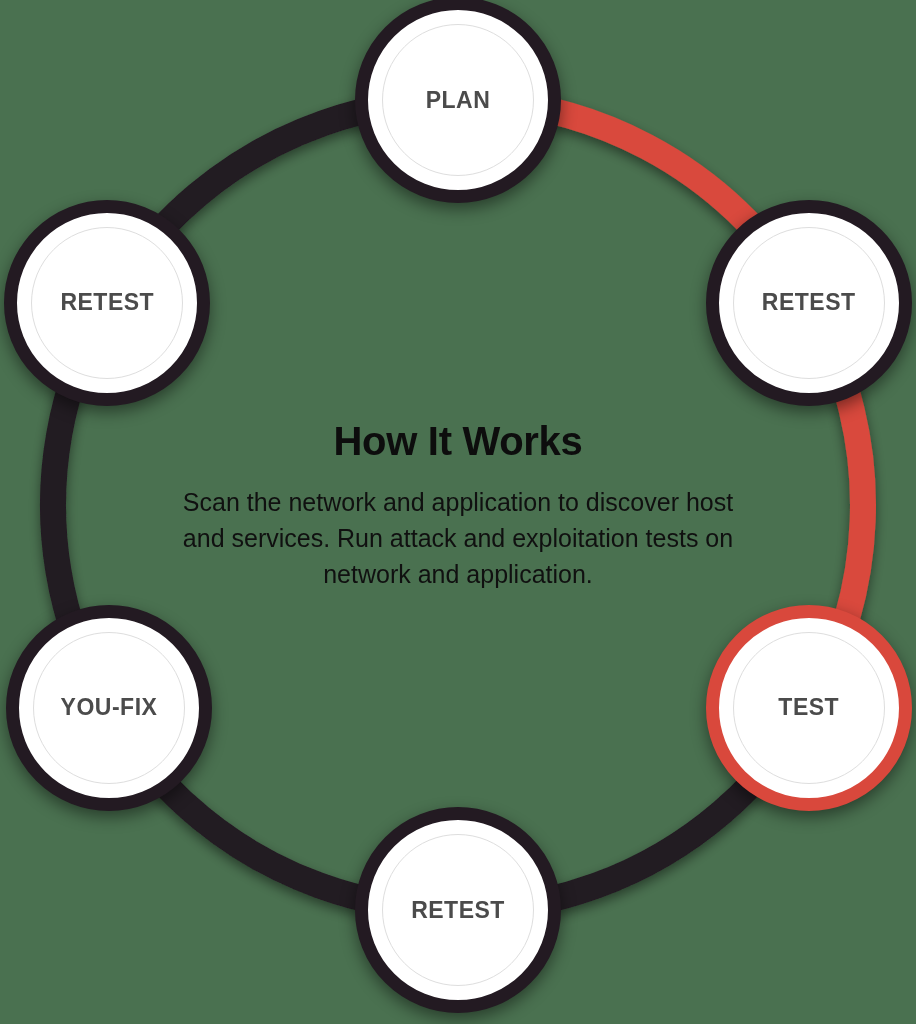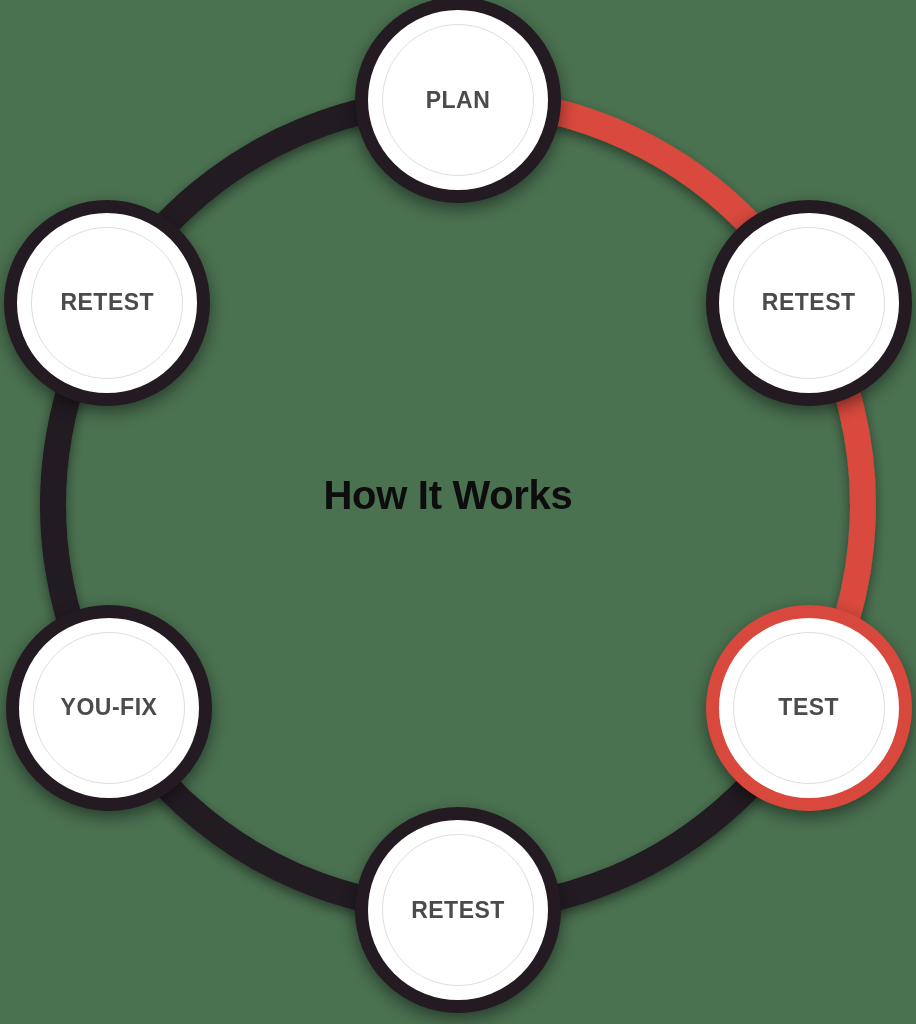--- a/index.html
+++ b/index.html
@@ -62,21 +62,21 @@
     z-index: 2;
     font-size: 23px;
     font-weight: bold;
     letter-spacing: 0.5px;
     color: #4b4b4b;
     font-family: "Liberation Sans", sans-serif;
     white-space: nowrap;
   }
   #center-block {
     position: absolute;
-    left: 448px;
+    left: 458px;
     top: 505px;
     transform: translate(-50%, -50%);
     width: 570px;
     text-align: center;
     z-index: 5;
   }
   #center-title {
     font-size: 40px;
     font-weight: bold;
     color: #0d0d0d;
@@ -133,15 +133,16 @@
         <span class="node-label">YOU-FIX</span>
       </div>
       <div class="node dark" style="left: 4.25971px; top: 199.5px; justify-content: center;">
         <span class="inner-ring"></span>
         <span class="node-label">RETEST</span>
       </div>
     </div>
 
   <div id="center-block">
     <h1 id="center-title">How It Works</h1>
+    <p id="center-desc">Scan the network and application to discover host and services. Run attack and exploitation tests on network and application.</p>
   </div>
 
 </div>
 
 </body></html>

